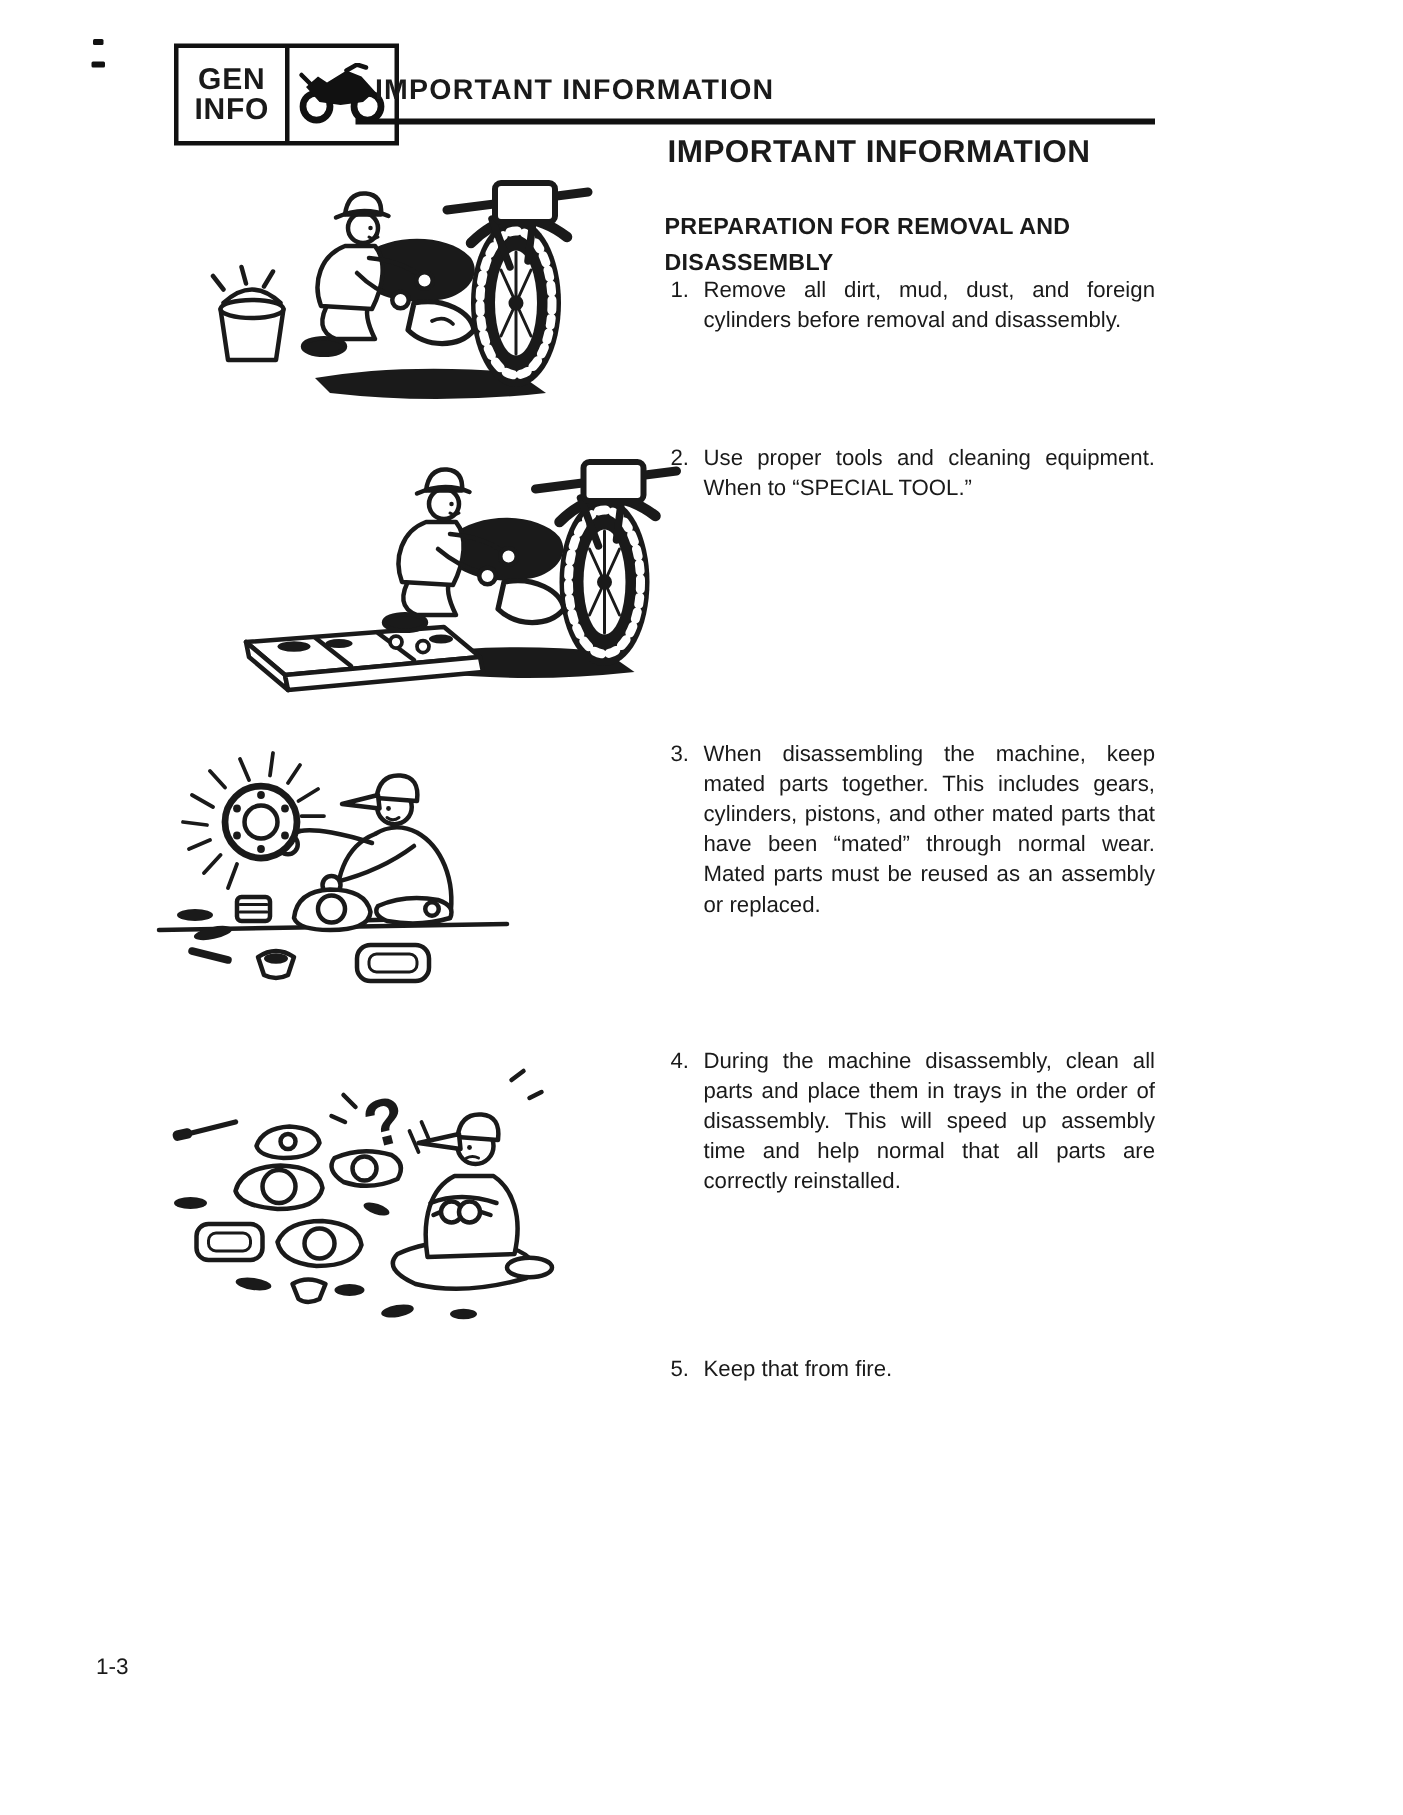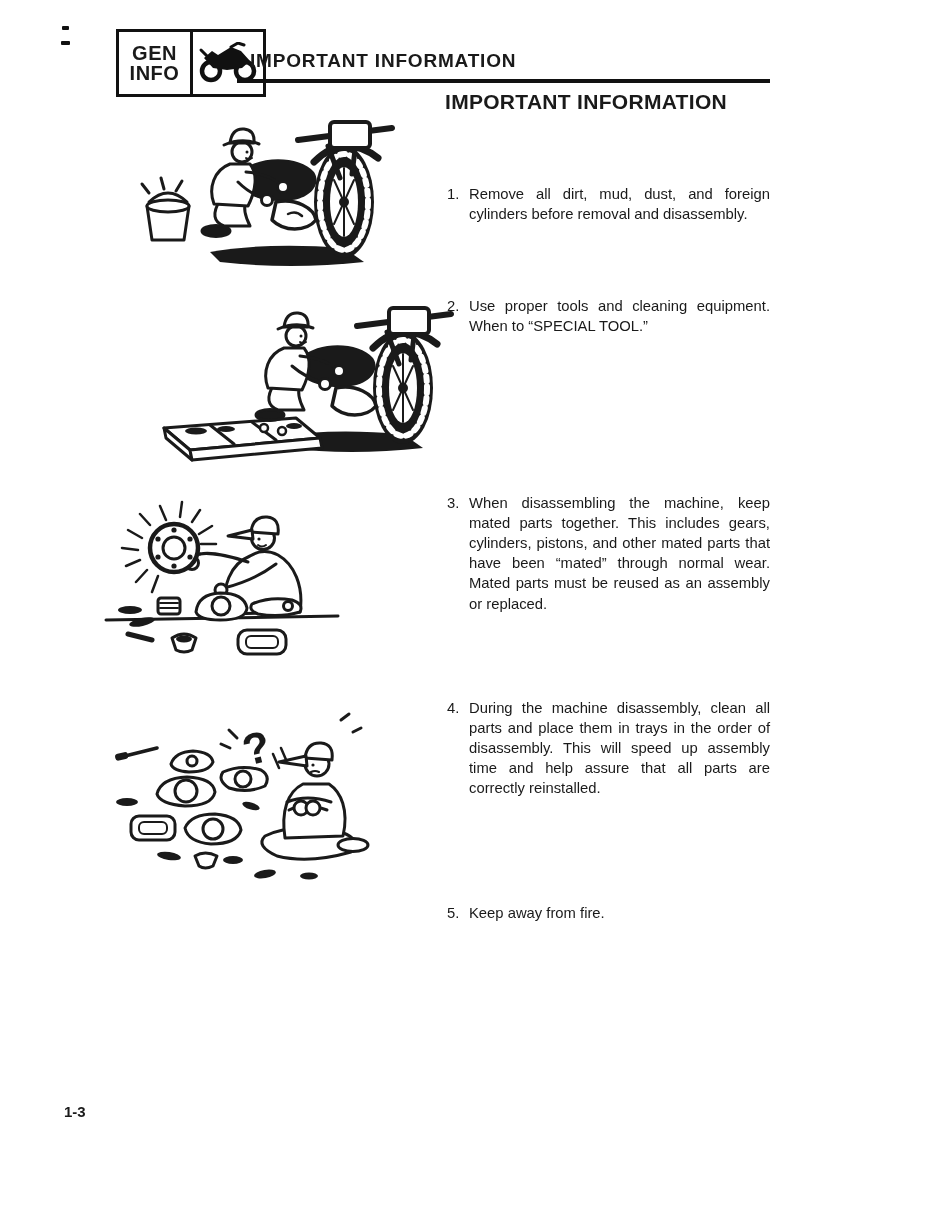--- a/index.html
+++ b/index.html
@@ -59,21 +59,21 @@
   .item .num { position: absolute; left: 0; top: 0; }
   .item .txt { display: block; padding-left: 22px; text-align: justify; }
   .item-1 { top: 184px; }
   .item-2 { top: 296px; }
   .item-3 { top: 493px; }
   .item-4 { top: 698px; }
   .item-5 { top: 903px; }
 
   .page-number {
     position: absolute; left: 64px; top: 1103px;
-    font-weight: bold; font-size: 15px;
+    font-weight: normal; font-size: 15px;
   }
 
   
   .illus { position: absolute; }
   .illus-1 { left: 92px;  top: 110px; width: 315px; height: 168px; }
   .illus-2 { left: 148px; top: 298px; width: 310px; height: 168px; }
   .illus-3 { left: 100px; top: 492px; width: 245px; height: 178px; }
   .illus-4 { left: 105px; top: 698px; width: 290px; height: 195px; }
   .illus svg { width: 100%; height: 100%; }
 </style>
@@ -97,40 +97,41 @@
         <path d="M7 16 L15 9 L21 13 L34 5 L44 9 L53 19 L45 26 L30 28 L16 26 Z" fill="#111"></path>
         <path d="M34 5 L41 1 L47 3" stroke="#111" stroke-width="3" fill="none" stroke-linecap="round"></path>
         <path d="M10 14 L4 8" stroke="#111" stroke-width="3" fill="none" stroke-linecap="round"></path>
       </svg>
     </div>
   </div>
   <div class="running-title">IMPORTANT INFORMATION</div>
   <div class="header-rule"></div>
 
   <div class="main-title">IMPORTANT INFORMATION</div>
+  <div class="section-heading">PREPARATION FOR REMOVAL AND DISASSEMBLY</div>
 
   <div class="item item-1">
     <span class="num">1.</span>
     <span class="txt">Remove all dirt, mud, dust, and foreign cylinders before removal and disassembly.</span>
   </div>
   <div class="item item-2">
     <span class="num">2.</span>
     <span class="txt">Use proper tools and cleaning equipment. When to “SPECIAL TOOL.”</span>
   </div>
   <div class="item item-3">
     <span class="num">3.</span>
     <span class="txt">When disassembling the machine, keep mated parts together. This includes gears, cylinders, pistons, and other mated parts that have been “mated” through normal wear. Mated parts must be reused as an assembly or replaced.</span>
   </div>
   <div class="item item-4">
     <span class="num">4.</span>
-    <span class="txt">During the machine disassembly, clean all parts and place them in trays in the order of disassembly. This will speed up assembly time and help assure that all parts are correctly reinstalled.</span>
+    <span class="txt">During the machine disassembly, clean all parts and place them in trays in the order of disassembly. This will speed up assembly time and help normal that all parts are correctly reinstalled.</span>
   </div>
   <div class="item item-5">
     <span class="num">5.</span>
-    <span class="txt">Keep away from fire.</span>
+    <span class="txt">Keep that from fire.</span>
   </div>
 
   <div class="illus illus-1">
     <svg viewBox="0 0 315 168">
       <g stroke-linecap="round" stroke-linejoin="round">
         <path d="M118 142 Q 175 132 252 138 L 272 152 Q 198 160 128 152 Z" fill="#1a1a1a"></path>
         <ellipse cx="252" cy="92" rx="30" ry="56" fill="#1a1a1a"></ellipse>
         <ellipse cx="252" cy="92" rx="24" ry="48" fill="none" stroke="#fff" stroke-width="6" stroke-dasharray="5 5"></ellipse>
         <ellipse cx="252" cy="92" rx="14" ry="35" fill="#fff"></ellipse>
         <path d="M252 58 L252 126 M242 70 L262 114 M262 70 L242 114" stroke="#1a1a1a" stroke-width="2"></path>

